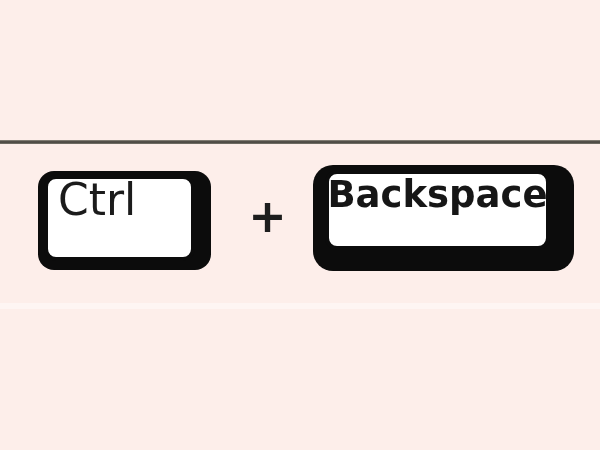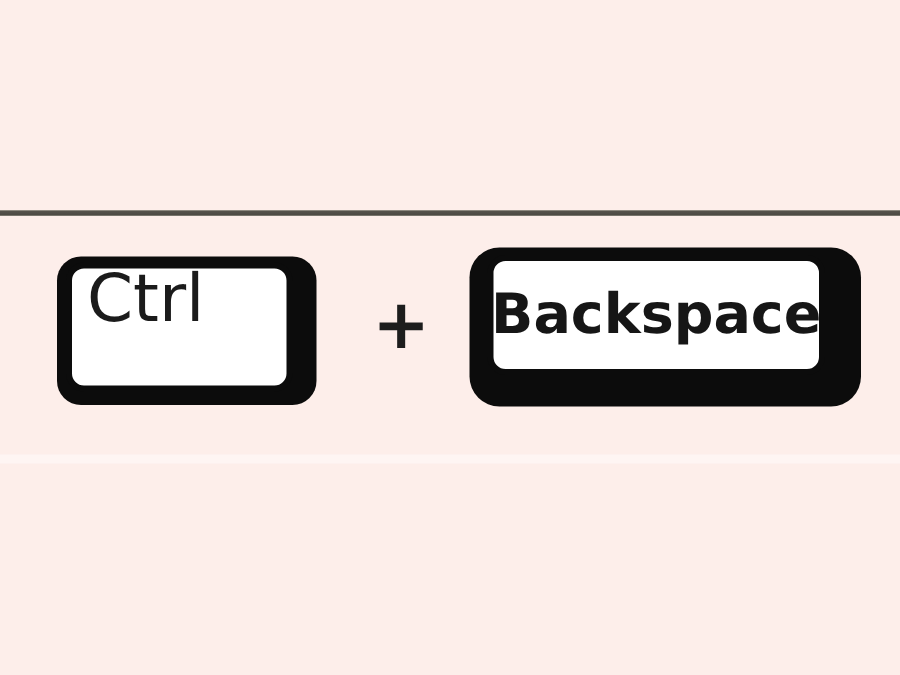--- a/index.html
+++ b/index.html
@@ -78,21 +78,21 @@
     height: 106px;
     border-radius: 20px;
   }
   .key-backspace .key-face {
     left: 12px;
     top: 5px;
     right: 24px;
     bottom: 21px;
     border-radius: 12px;
     display: flex;
-    align-items: center;
+    align-items: flex-start;
     justify-content: center;
   }
   .key-backspace .key-label {
     font-size: 37px;
     font-weight: 600;
     color: #161616;
     letter-spacing: 0px;
     white-space: nowrap;
     transform: translateY(-1px);
   }

